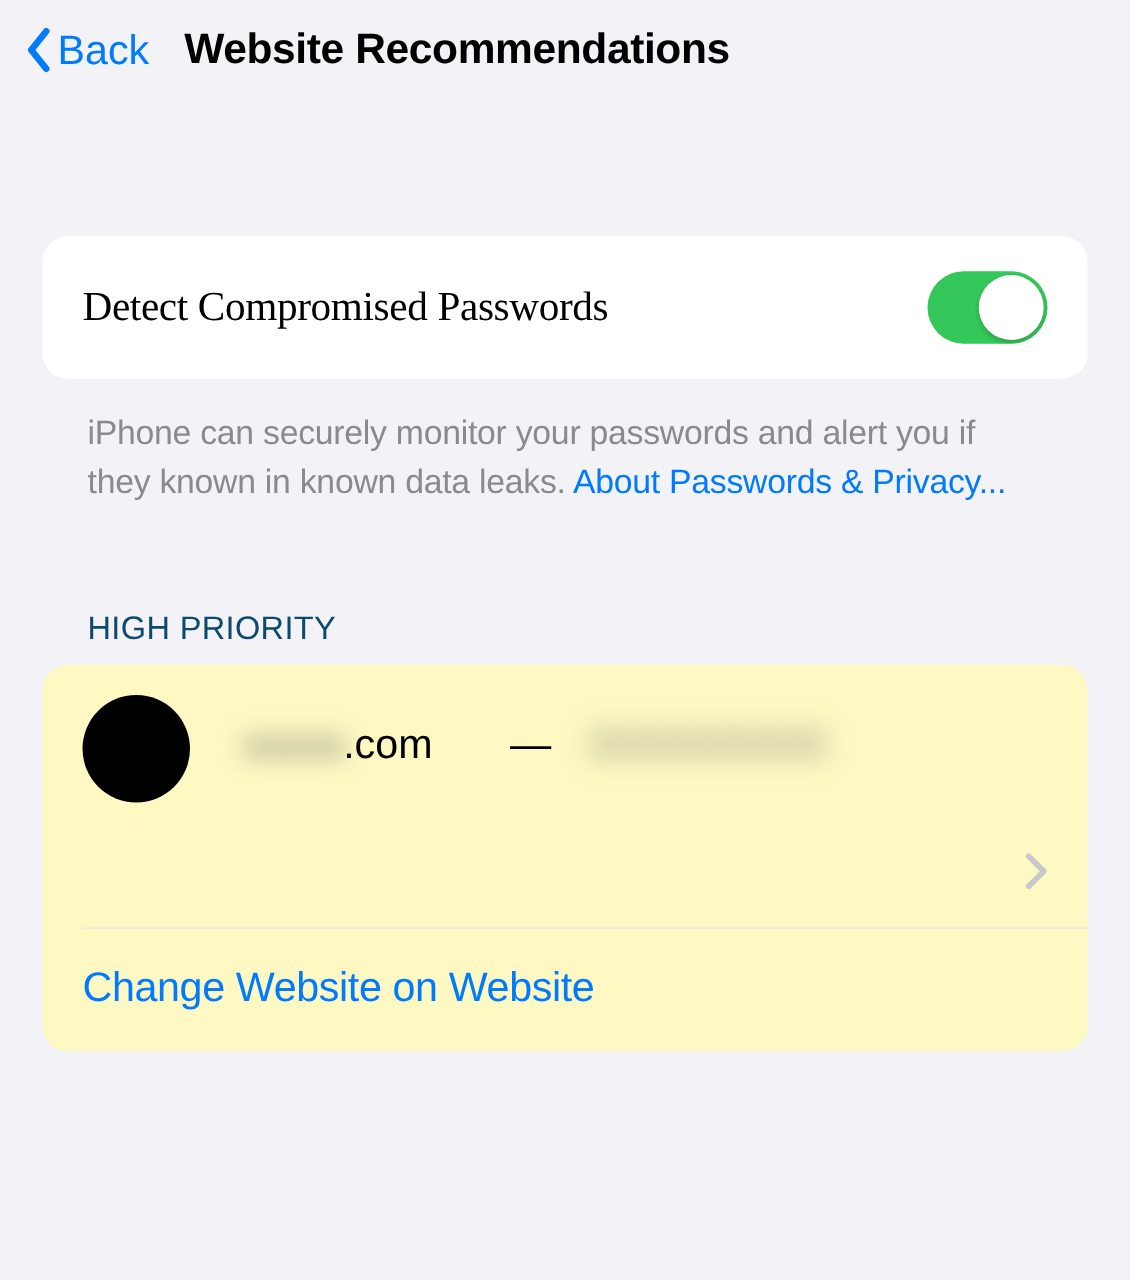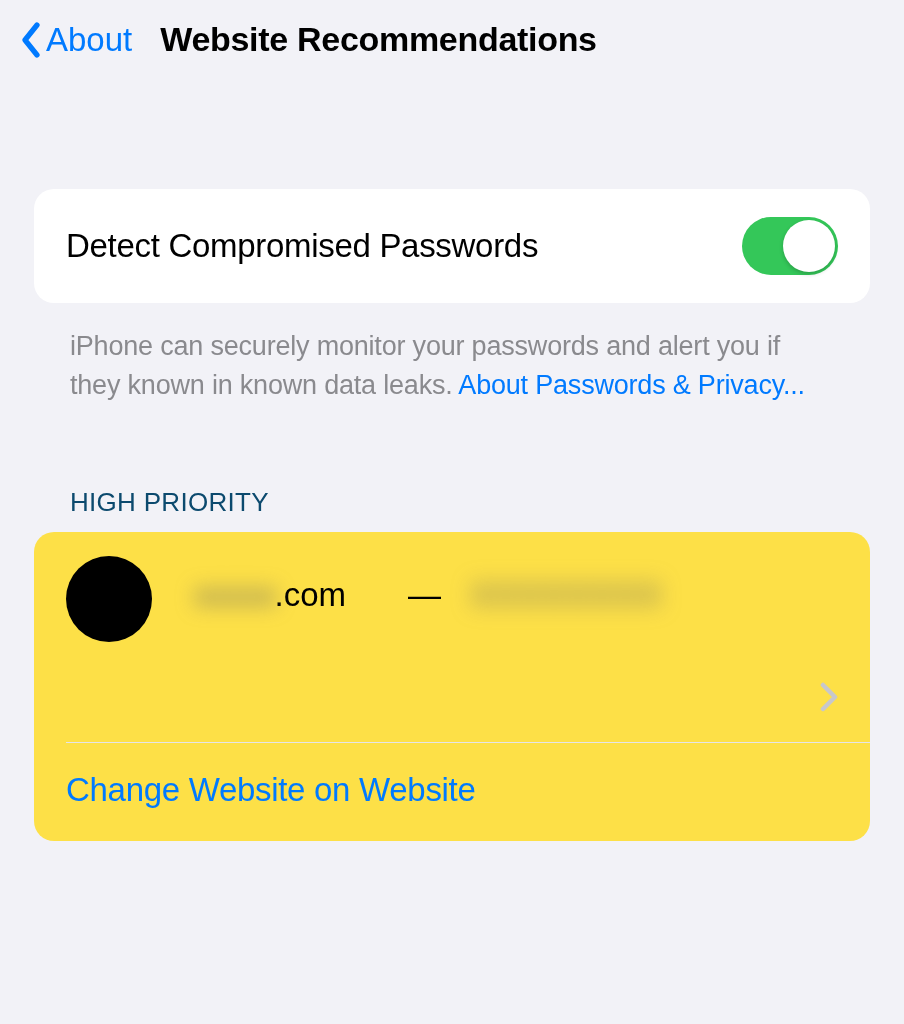--- a/index.html
+++ b/index.html
@@ -50,20 +50,21 @@
       padding: 0 34px;
       margin-top: 110px;
     }
     .cell {
       background: #fff;
       border-radius: 20px;
       padding: 28px 32px;
       display: flex;
       align-items: center;
       justify-content: space-between;
+      font-family: Liberation Serif, serif;
     }
     .cell-label {
       font-size: 33px;
       font-weight: 400;
       color: #000;
       letter-spacing: -0.3px;
     }
     .toggle {
       width: 96px;
       height: 58px;
@@ -95,21 +96,21 @@
     }
     .section-header {
       color: #0c4a6e;
       font-size: 26px;
       font-weight: 400;
       letter-spacing: 0.3px;
       margin-top: 82px;
       padding: 0 36px 14px 36px;
     }
     .card {
-      background: #fde047;
+      background: #fef9c3;
       border-radius: 20px;
       overflow: hidden;
     }
     .entry-row {
       display: flex;
       align-items: flex-start;
       padding: 24px 32px 100px 32px;
       position: relative;
       cursor: pointer;
     }
@@ -175,21 +176,21 @@
 </head>
 <body>
 
 <div class="nav-bar">
   <div class="back-button">
     <span class="back-chevron">
       <svg viewBox="0 0 14 24" fill="none" stroke="#007aff" stroke-width="3.5" stroke-linecap="round" stroke-linejoin="round">
         <polyline points="11,2 3,12 11,22"></polyline>
       </svg>
     </span>
-    <span>About</span>
+    <span>Back</span>
   </div>
   <div class="page-title">Website Recommendations</div>
 </div>
 
 <div class="content">
 
   <div class="cell">
     <div class="cell-label">Detect Compromised Passwords</div>
     <div class="toggle">
       <div class="toggle-knob"></div>

